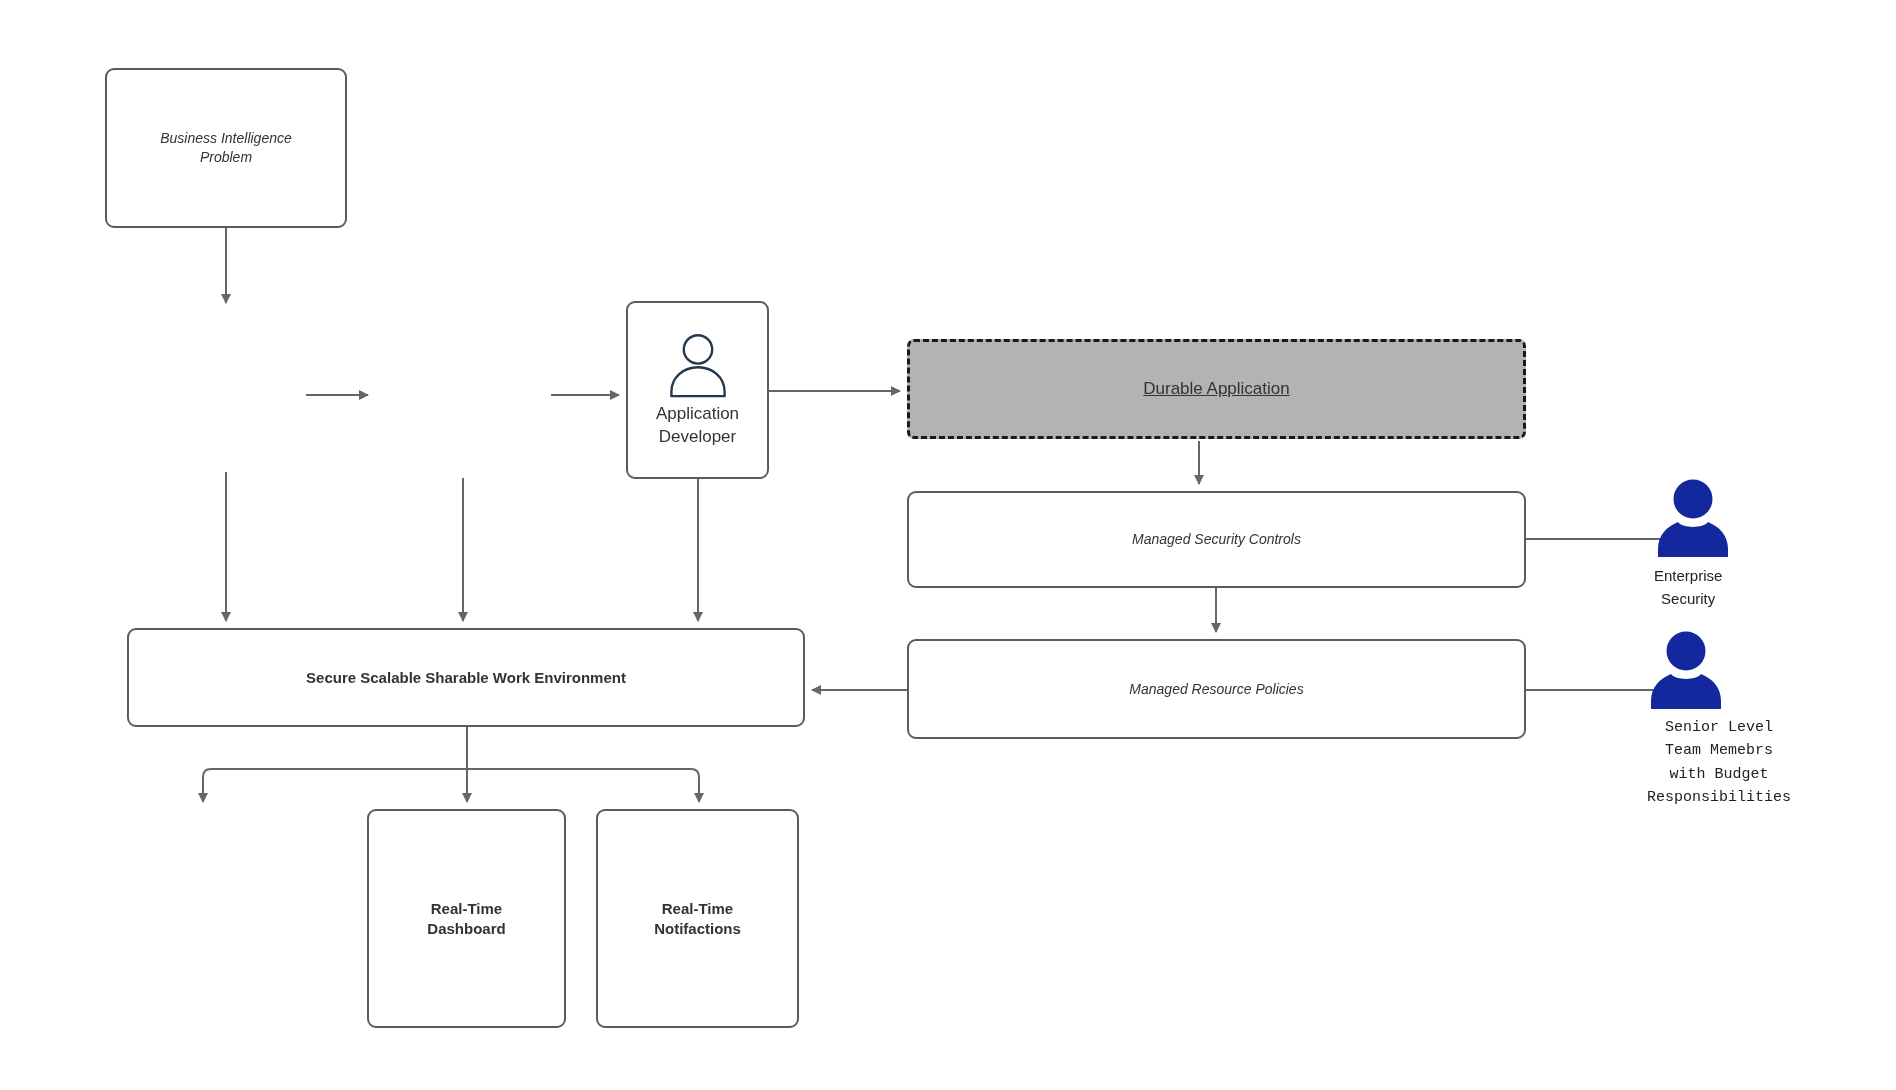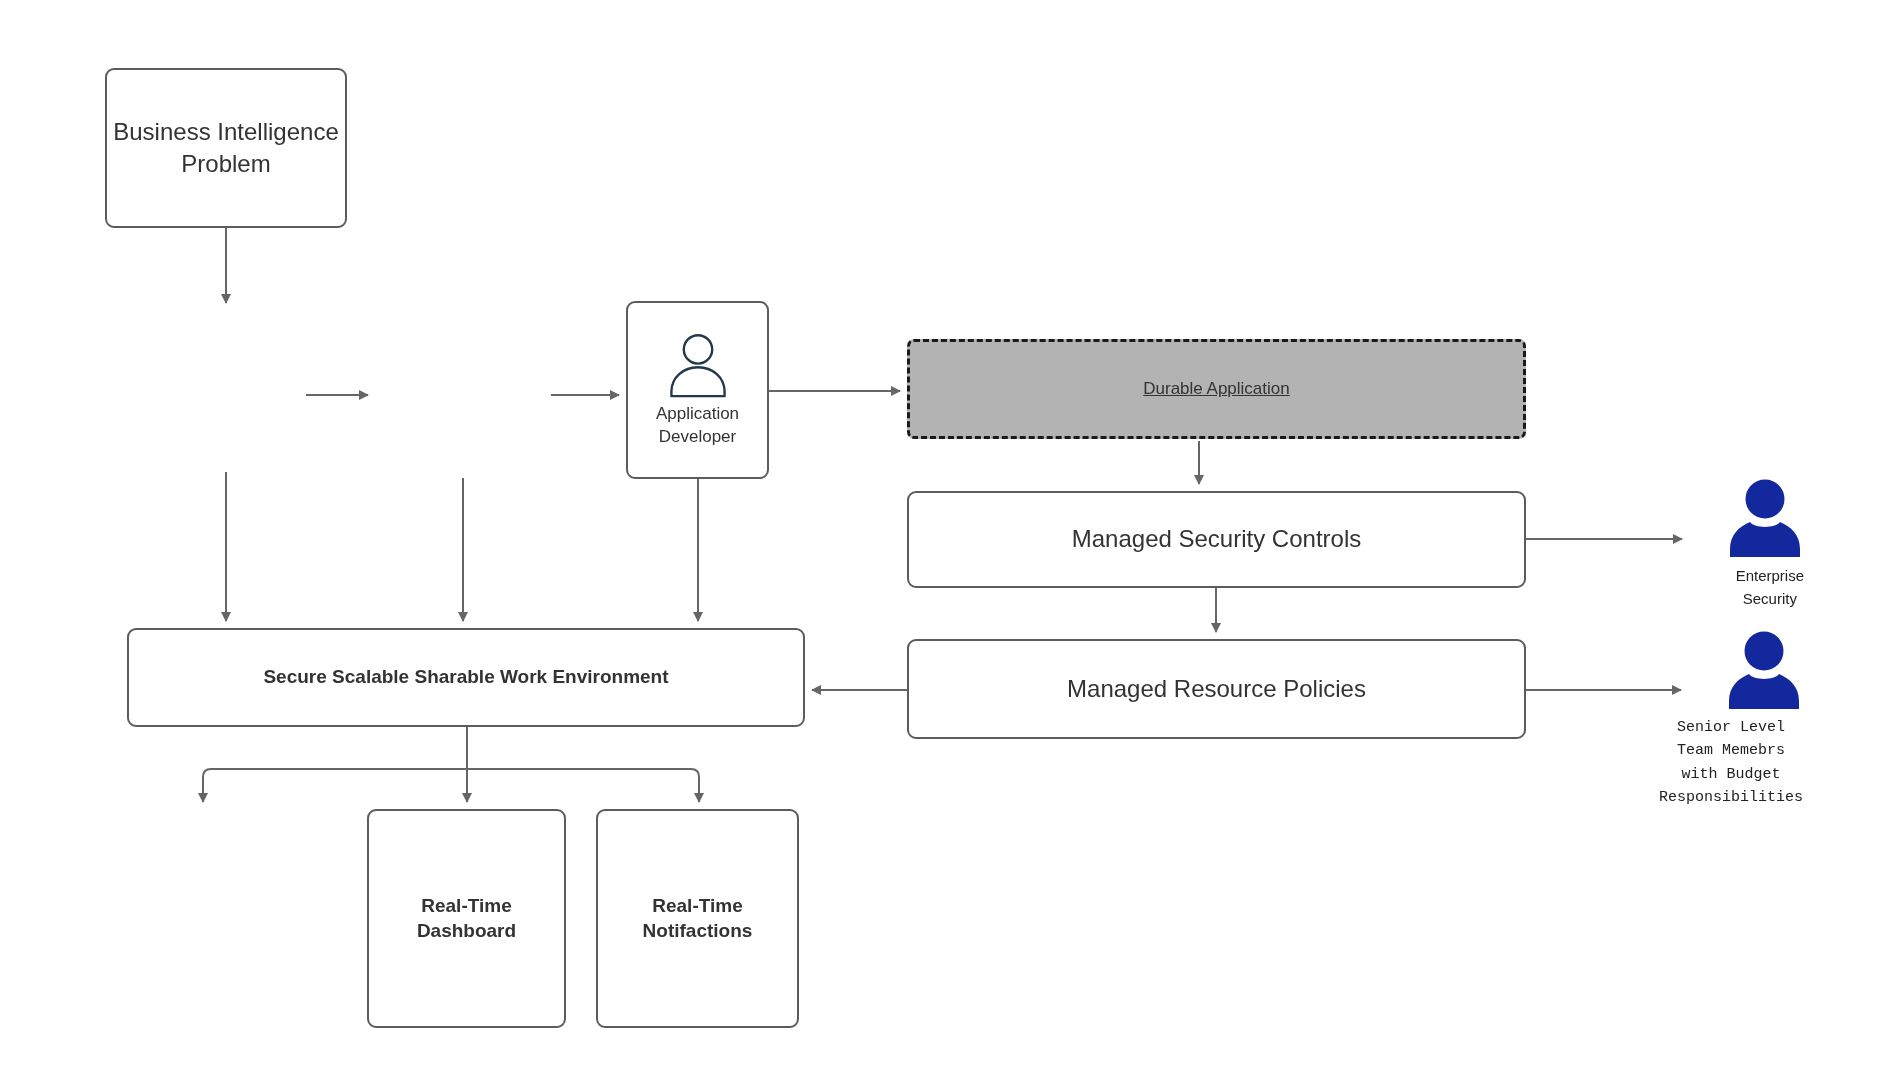--- a/index.html
+++ b/index.html
@@ -8,37 +8,37 @@
     font-family:"Liberation Sans",sans-serif;color:#333333;
   }
   #edges{position:absolute;left:0;top:0;z-index:1;pointer-events:none;}
   .node{
     position:absolute;z-index:2;box-sizing:border-box;
     border:2.5px solid #5c5c5c;border-radius:9px;background:#ffffff;
     display:flex;flex-direction:column;align-items:center;justify-content:center;
     text-align:center;
   }
   .lbl{white-space:pre-line;color:#333333;font-size:17px;line-height:1.35;}
-  .lbl.big{font-size:24px;}
-  .lbl.bold{font-weight:bold;font-size:19px;line-height:1.3;}
+  .lbl.big{font-size:14px;font-style:italic;}
+  .lbl.bold{font-weight:bold;font-size:15px;line-height:1.3;}
   #n-durable{background:#b3b3b3;border:3.5px dashed #1a1a1a;border-radius:7px;}
   #n-bip{left:105px;top:68px;width:242px;height:160px;}
   #n-bu{left:147px;top:310px;width:159px;height:162px;}
   #n-lead{left:375px;top:311px;width:176px;height:167px;}
   #n-appdev{left:626px;top:301px;width:143px;height:178px;}
   #n-durable{left:907px;top:339px;width:619px;height:100px;text-decoration:underline;}
   #n-msc{left:907px;top:491px;width:619px;height:97px;}
   #n-mrp{left:907px;top:639px;width:619px;height:100px;}
   #n-secure{left:127px;top:628px;width:678px;height:99px;}
   #n-cloud{left:127px;top:809px;width:197px;height:219px;}
   #n-dash{left:367px;top:809px;width:199px;height:219px;}
   #n-notif{left:596px;top:809px;width:203px;height:219px;}
   .persona .person-outline{margin-bottom:4px;}
   .actor{
-    position:absolute;z-index:2;display:flex;flex-direction:column;align-items:flex-end;
+    position:absolute;z-index:2;display:flex;flex-direction:column;align-items:flex-start;
     text-align:center;
   }
   #actor-ent{left:1654px;top:479px;width:150px;}
   #actor-senior{left:1647px;top:631px;width:156px;font-family:Liberation Mono, monospace;}
   .actor .lbl{font-size:15px;line-height:1.55;margin-top:5px;color:#222;}
 </style>
 </head>
 <body>
 
 <div id="canvas">

